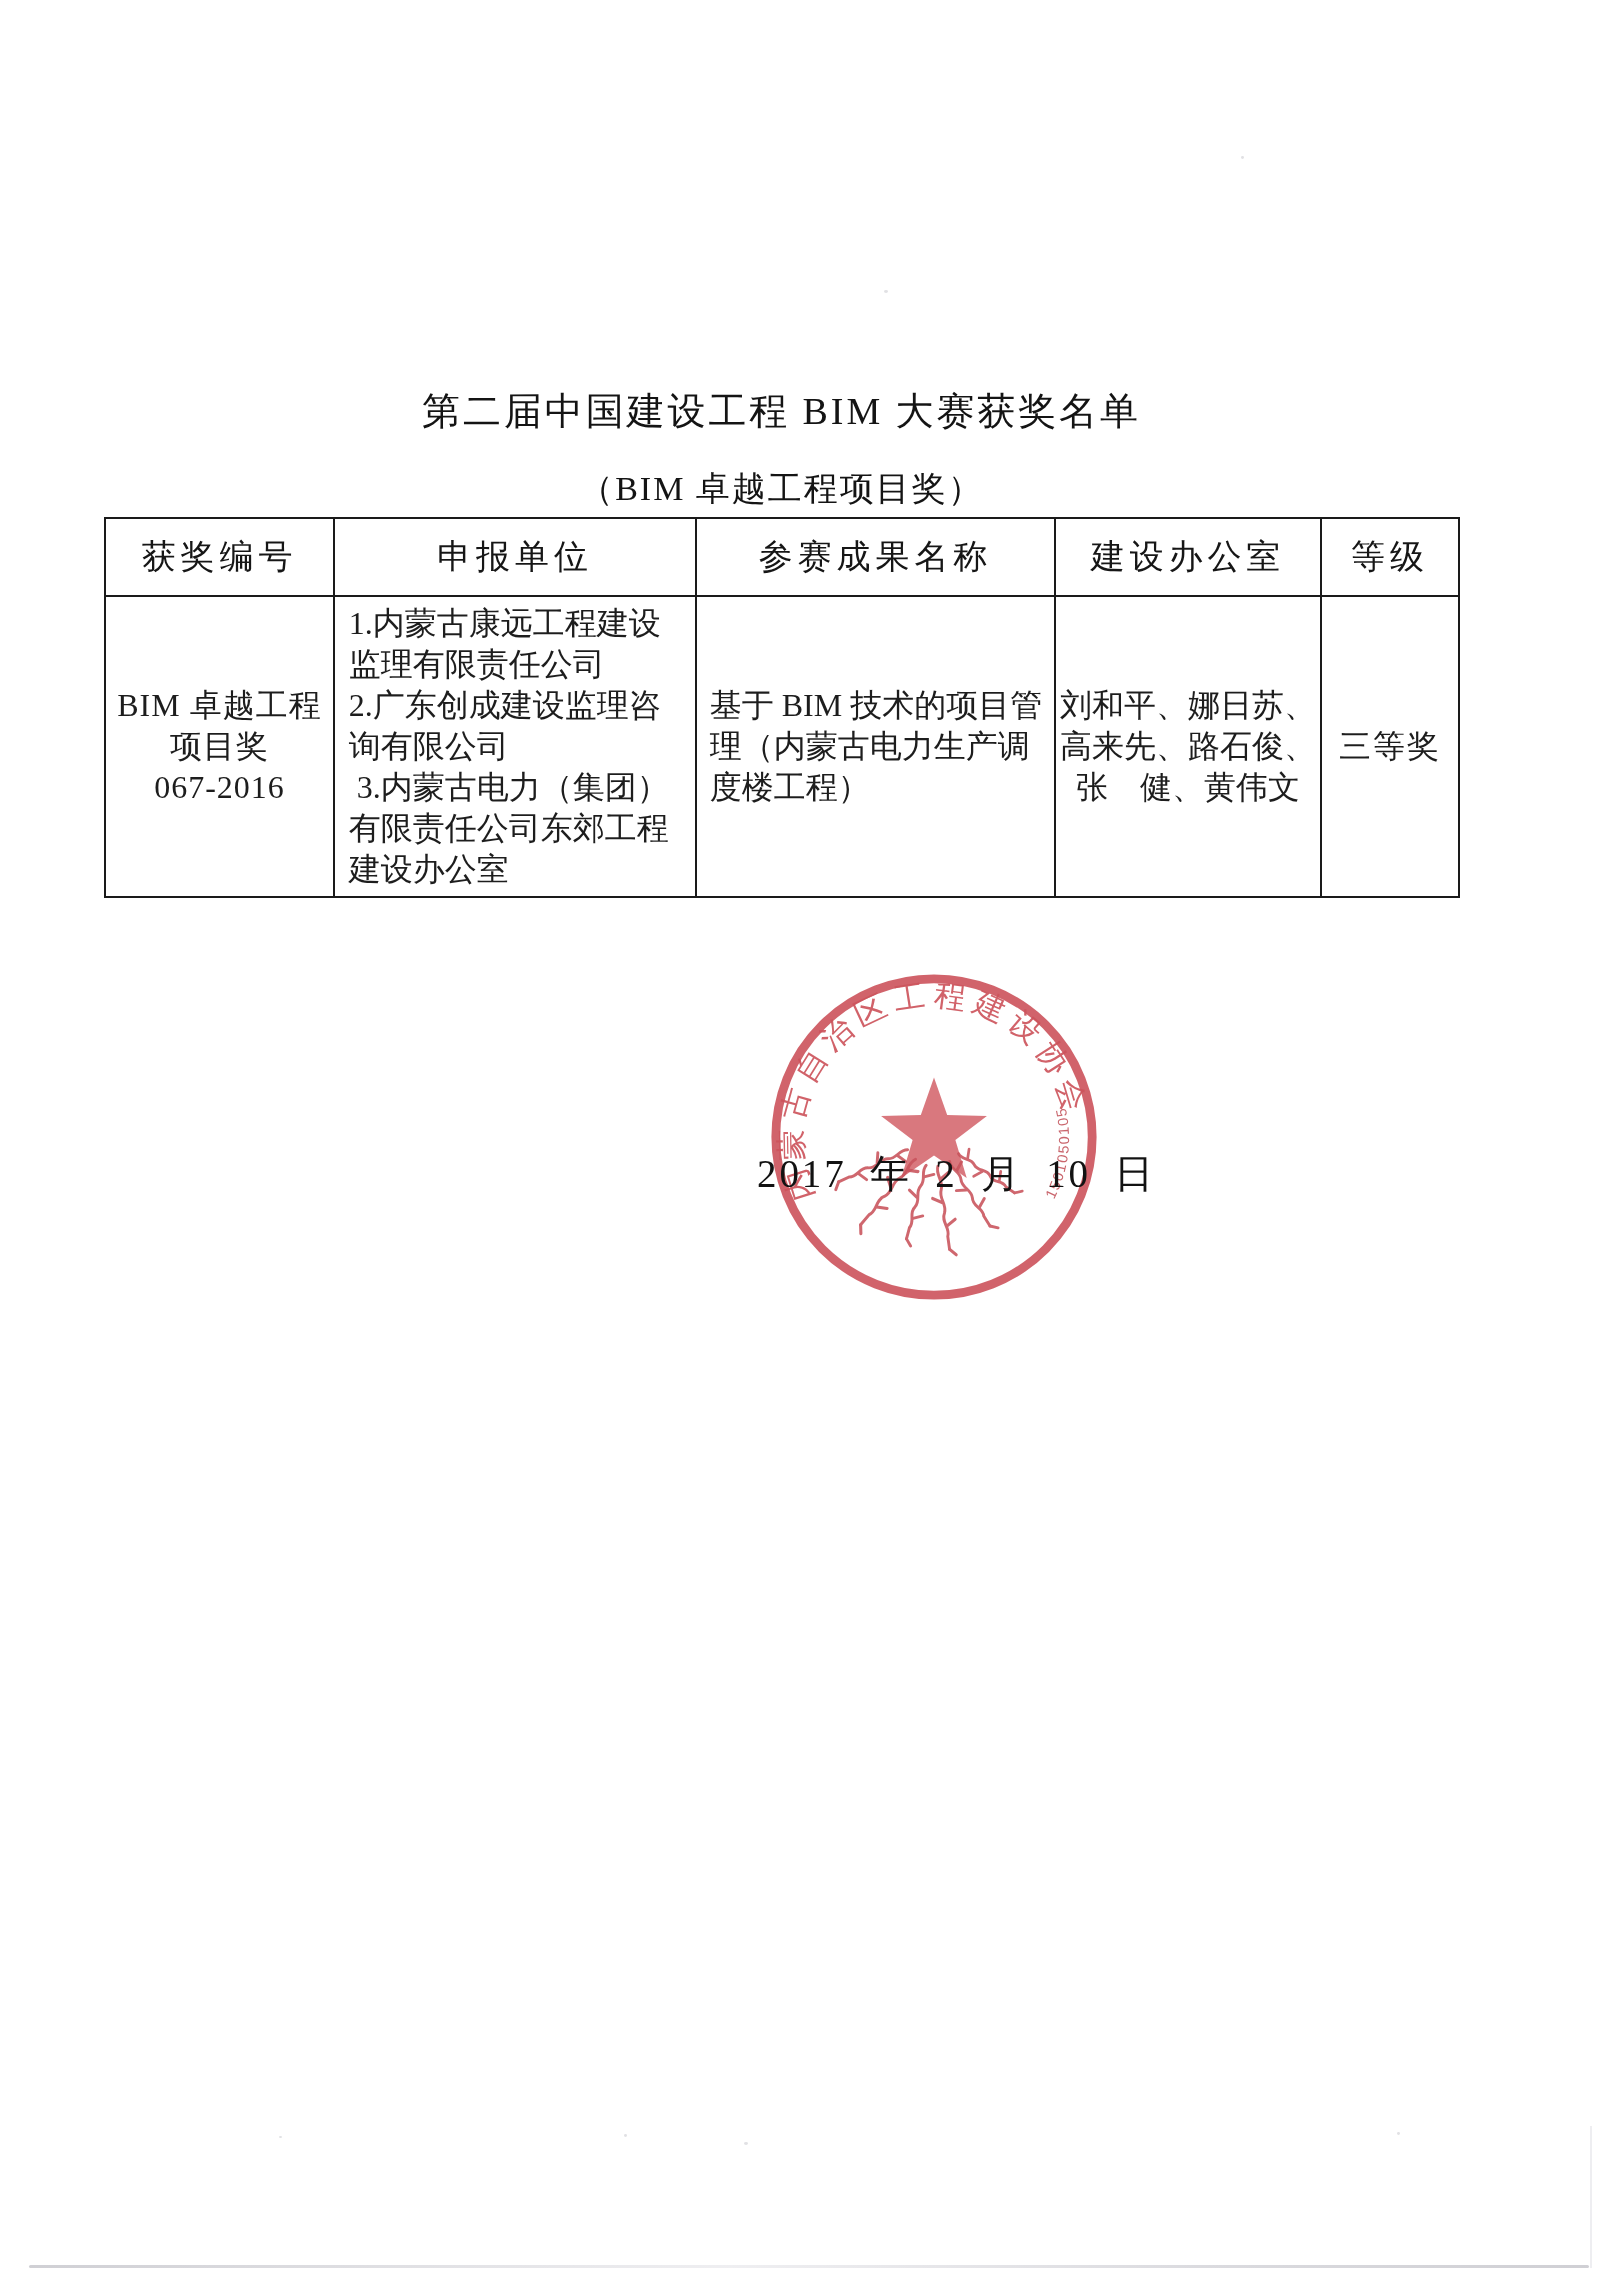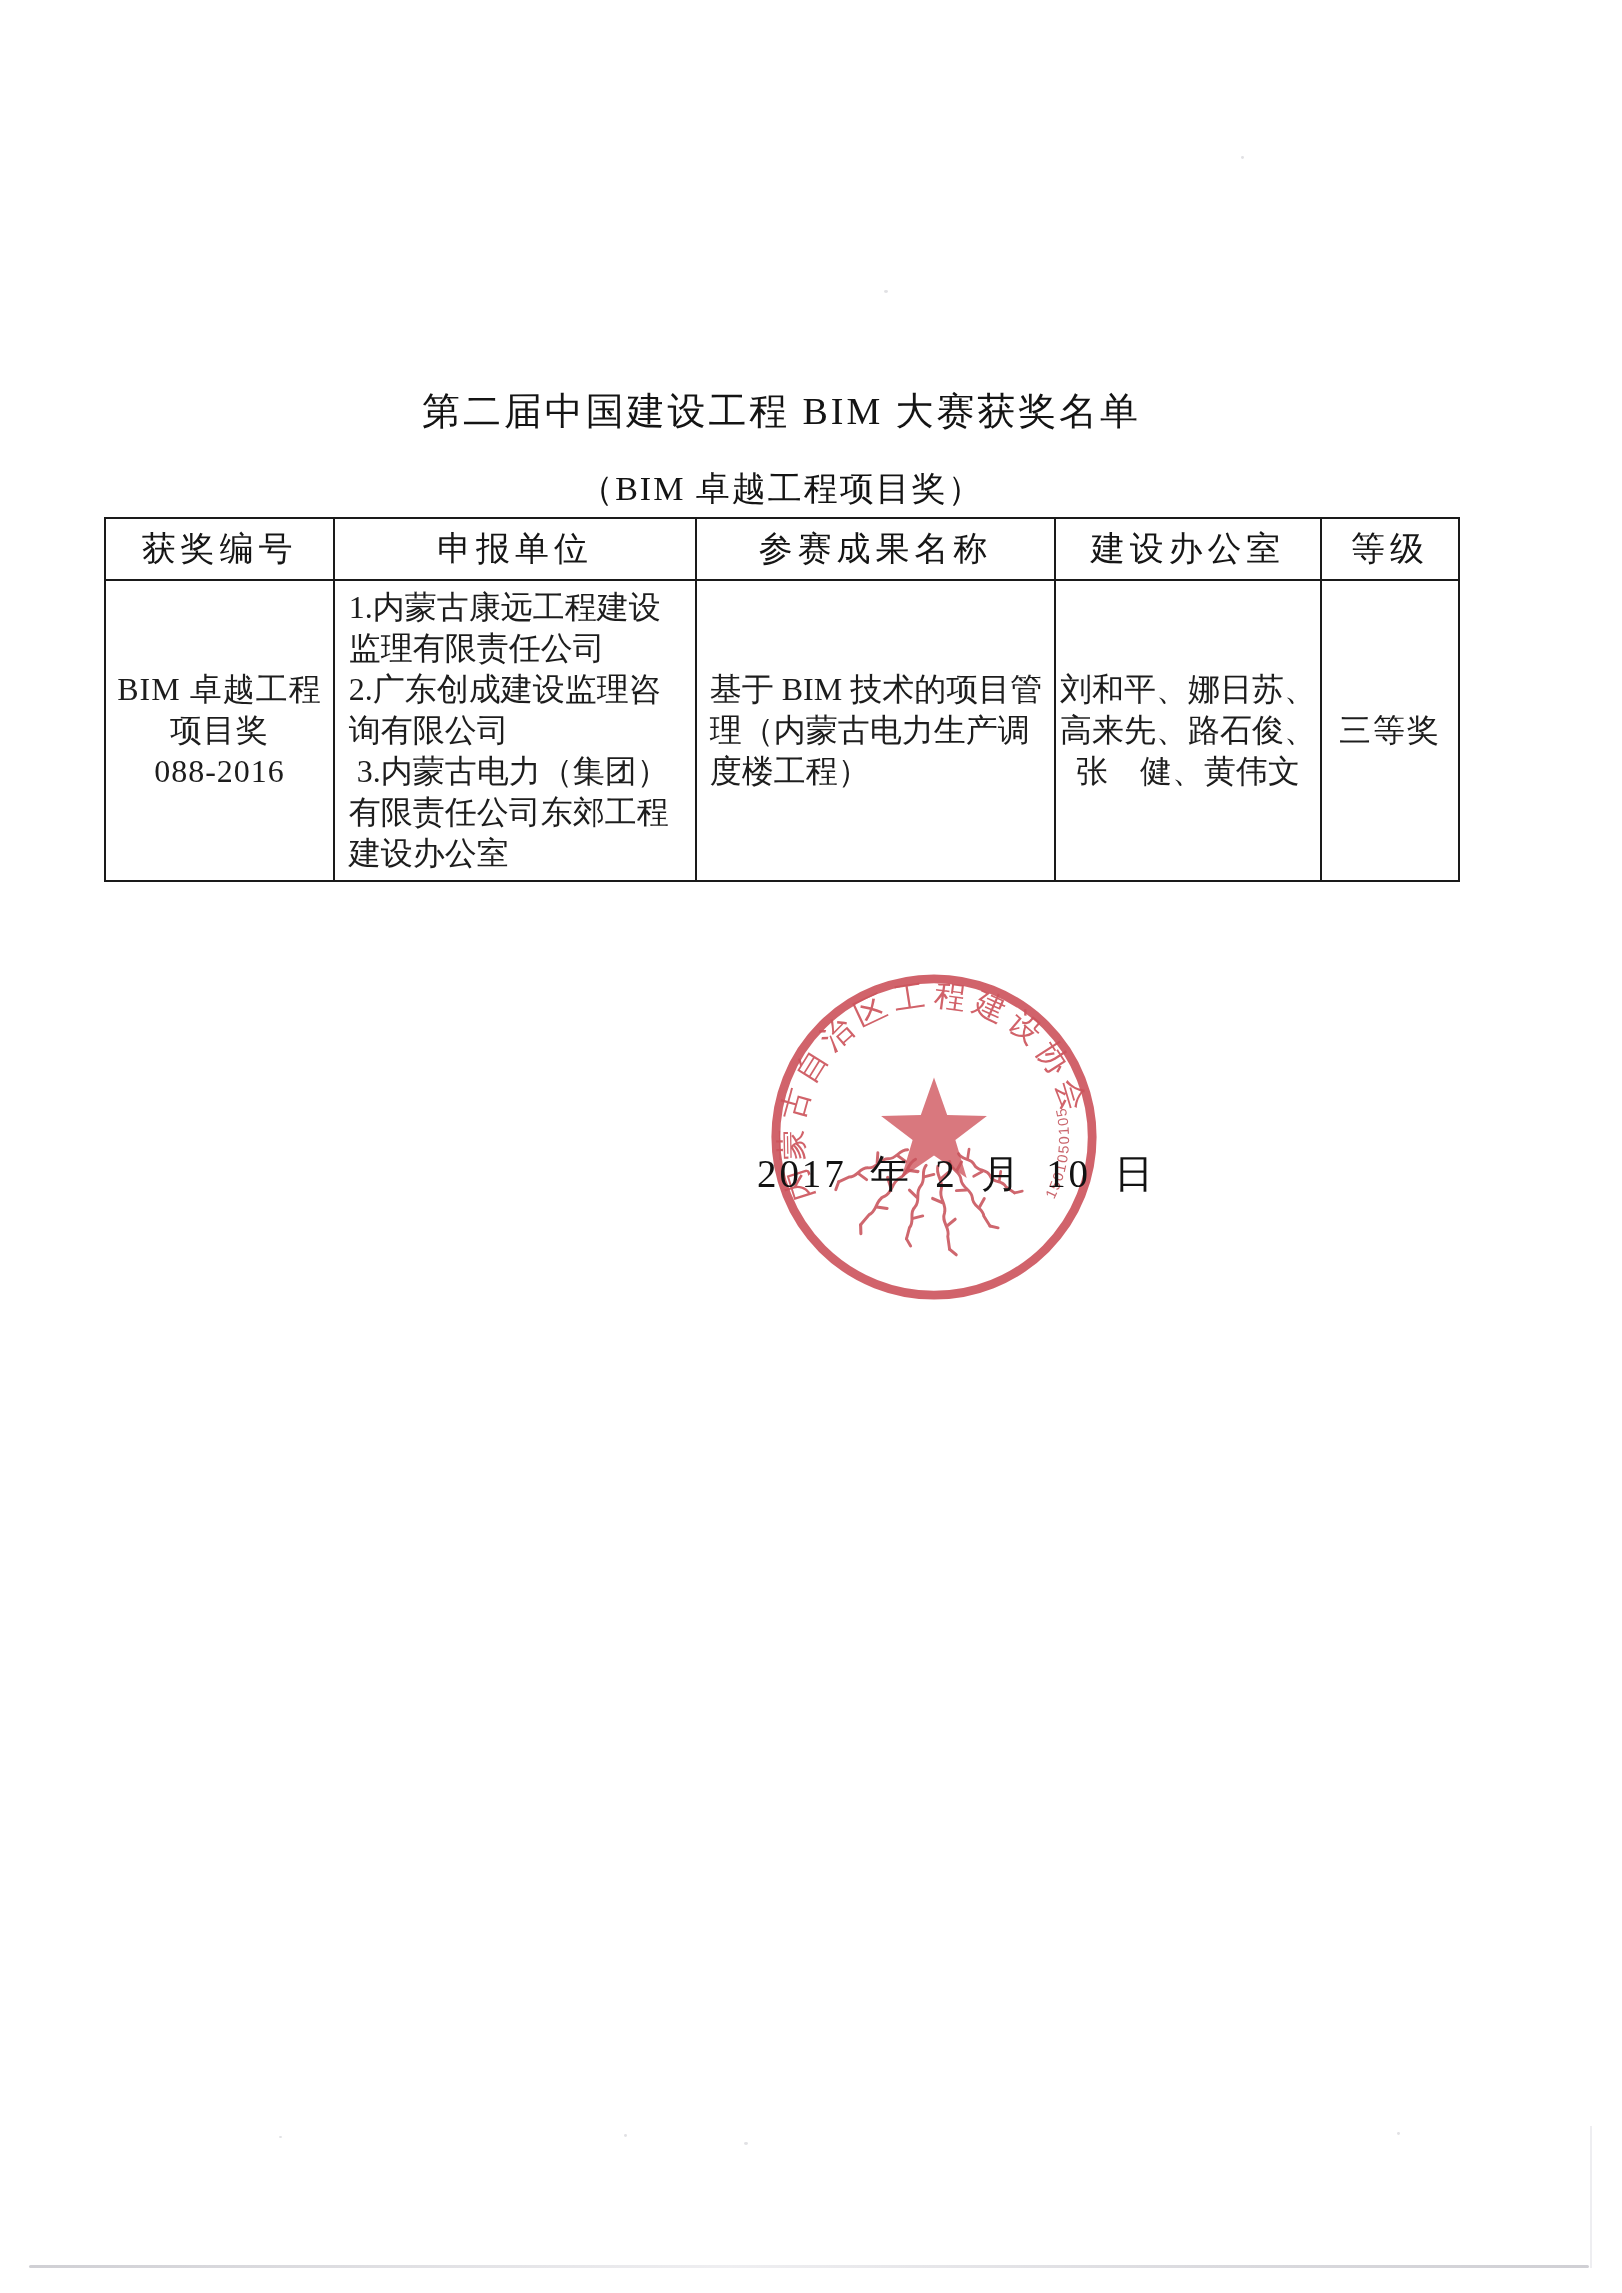--- a/index.html
+++ b/index.html
@@ -24,21 +24,21 @@
 
   table.awards {
     position:absolute; left:104px; top:517px; width:1355px;
     border-collapse:collapse; table-layout:fixed;
   }
   table.awards, table.awards th, table.awards td {
     border:2px solid #1a1a1a;
   }
   table.awards { border-width:2.9px; }
   thead th {
-    height:62px; font-size:34px; font-weight:400; letter-spacing:4.9px;
+    height:78px; font-size:34px; font-weight:400; letter-spacing:4.9px;
     text-align:center; vertical-align:middle;
     border-bottom:6.8px double #1a1a1a;
     color:#161616;
   }
   tbody td {
     height:285px; font-size:32px; line-height:41px; vertical-align:middle;
     white-space:pre-wrap; color:#1d1d1d;
   }
   td.c-award { text-align:center; letter-spacing:1px; }
   td.c-applicants { text-align:left; padding:5.9px 5.9px 5.9px 13.7px; }
@@ -94,21 +94,21 @@
         <th>申报单位</th>
         <th>参赛成果名称</th>
         <th>建设办公室</th>
         <th>等级</th>
       </tr>
     </thead>
     <tbody>
       <tr>
         <td class="c-award">BIM 卓越工程
 项目奖
-088-2016</td>
+067-2016</td>
         <td class="c-applicants">1.内蒙古康远工程建设
 监理有限责任公司
 2.广东创成建设监理咨
 询有限公司
  3.内蒙古电力（集团）
 有限责任公司东郊工程
 建设办公室</td>
         <td class="c-achievement">基于 BIM 技术的项目管
 理（内蒙古电力生产调
 度楼工程）</td>

